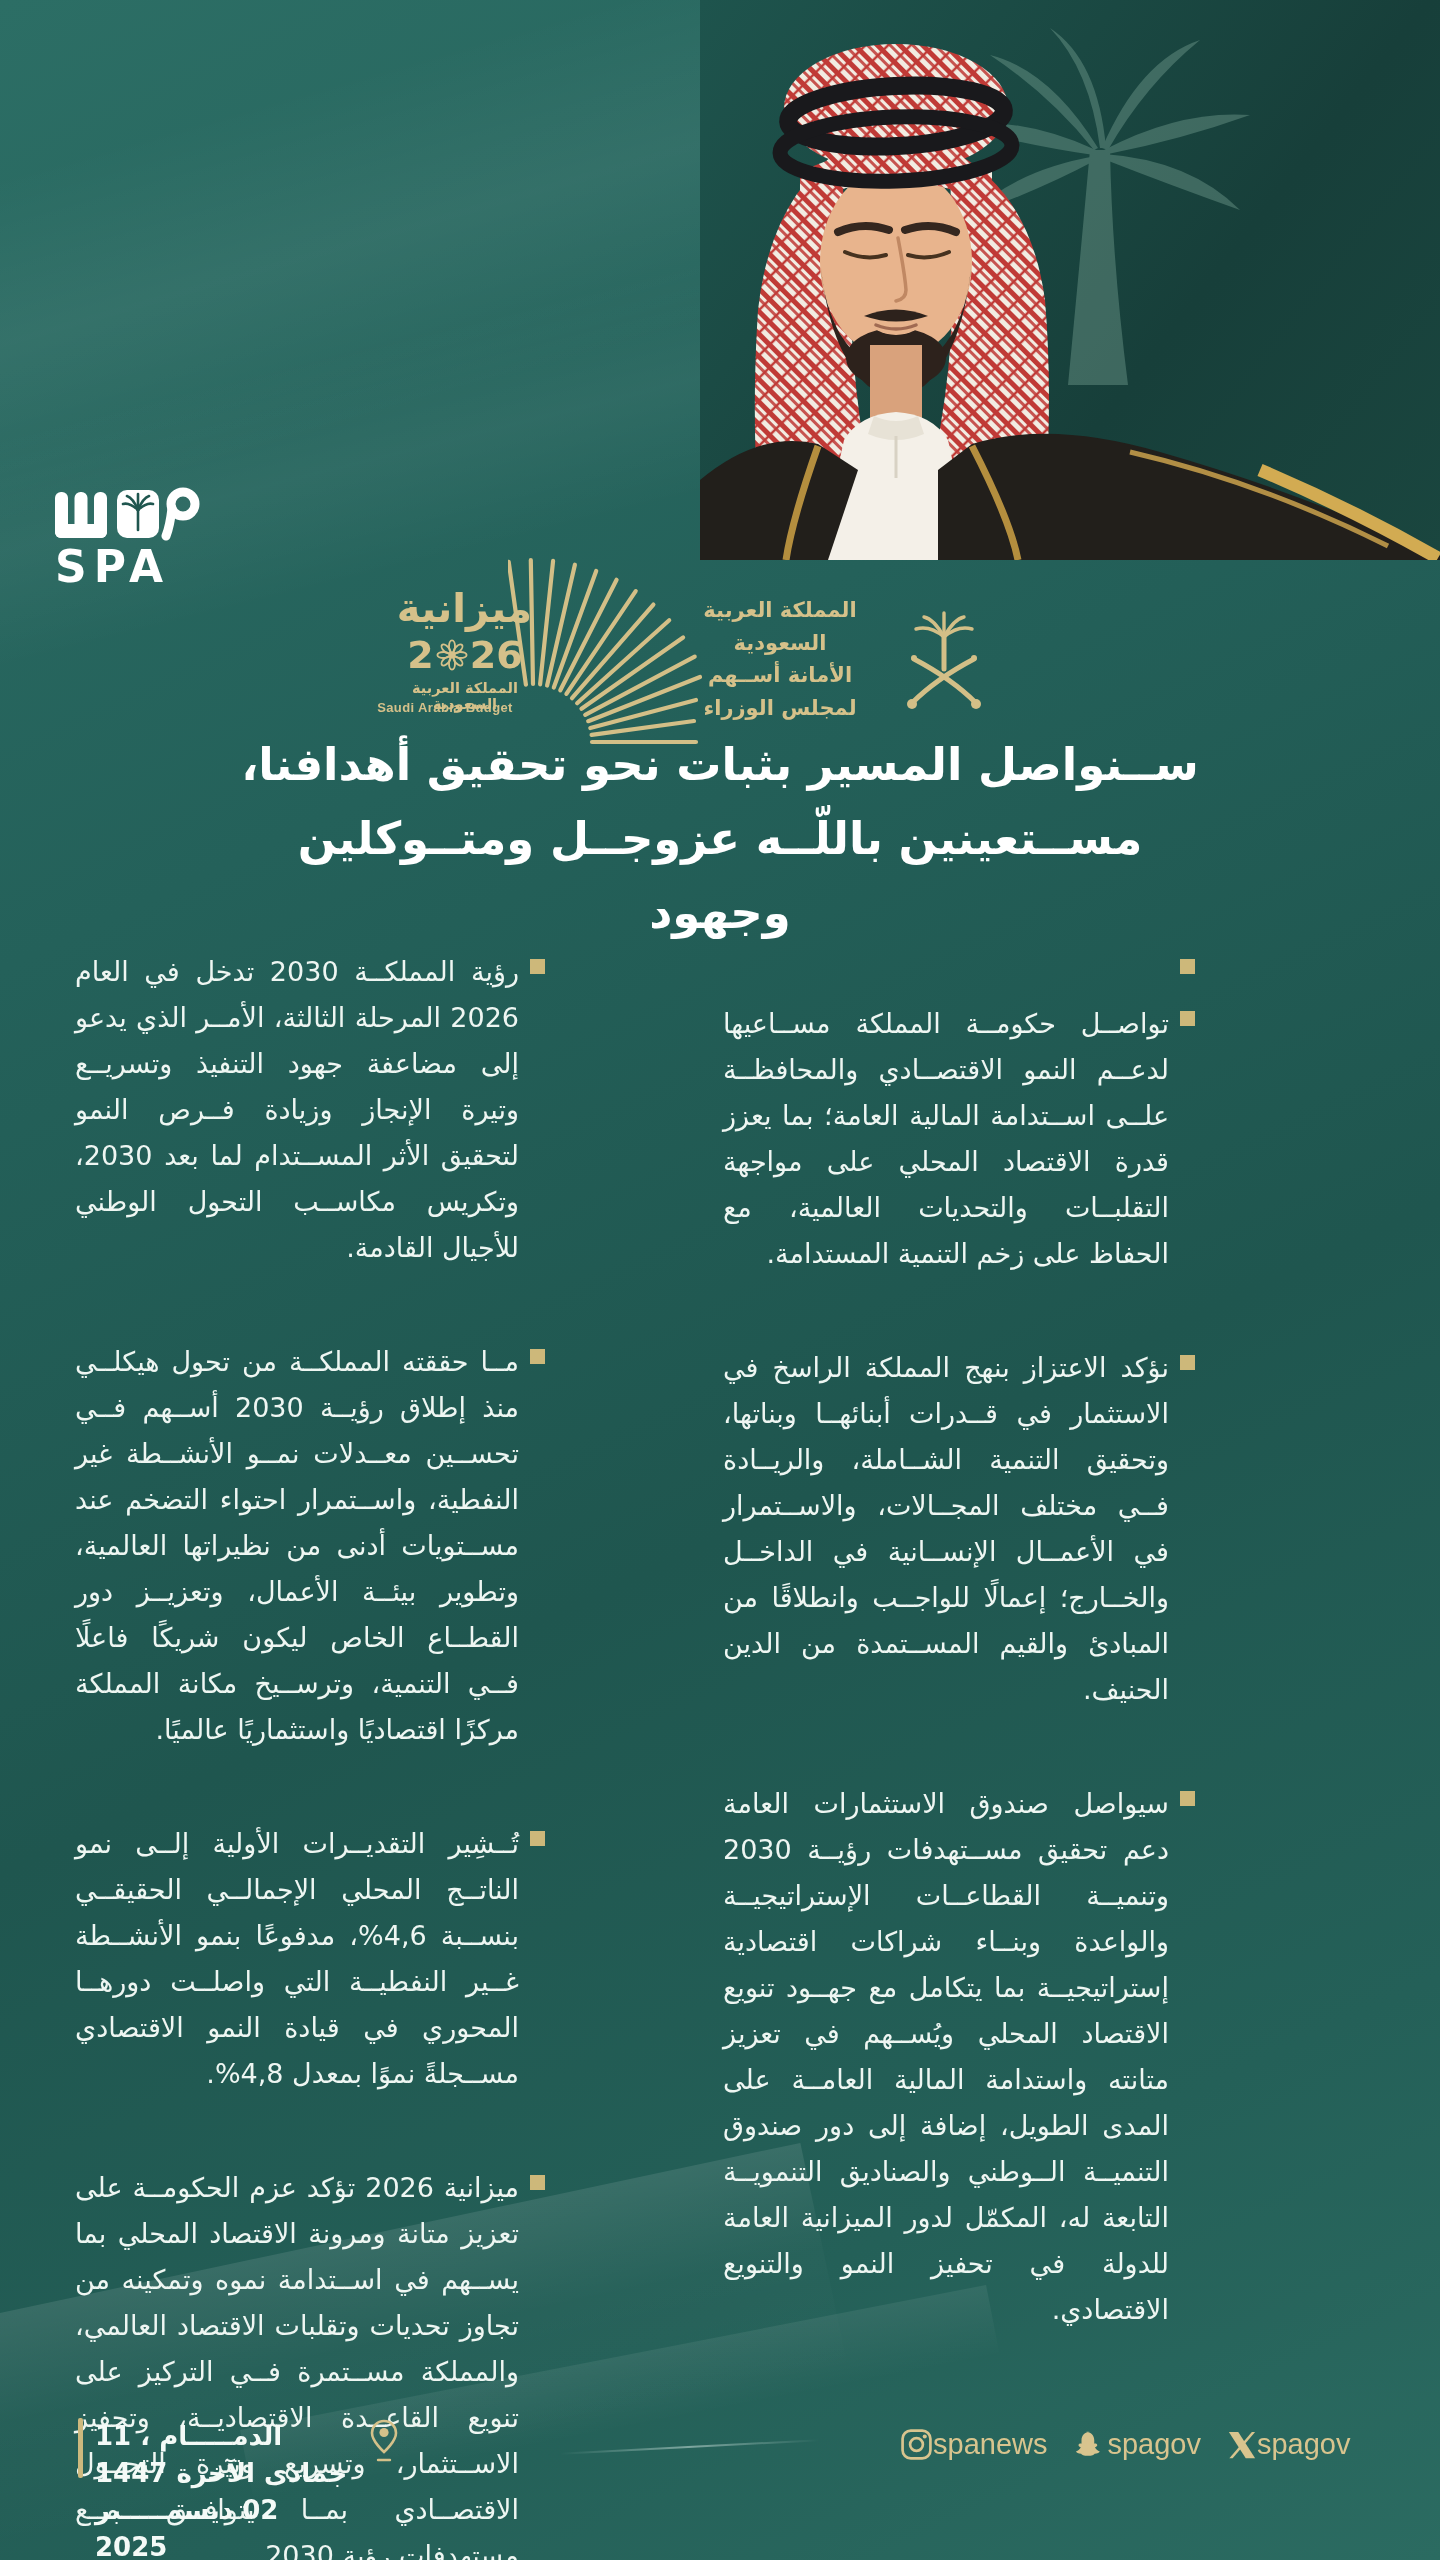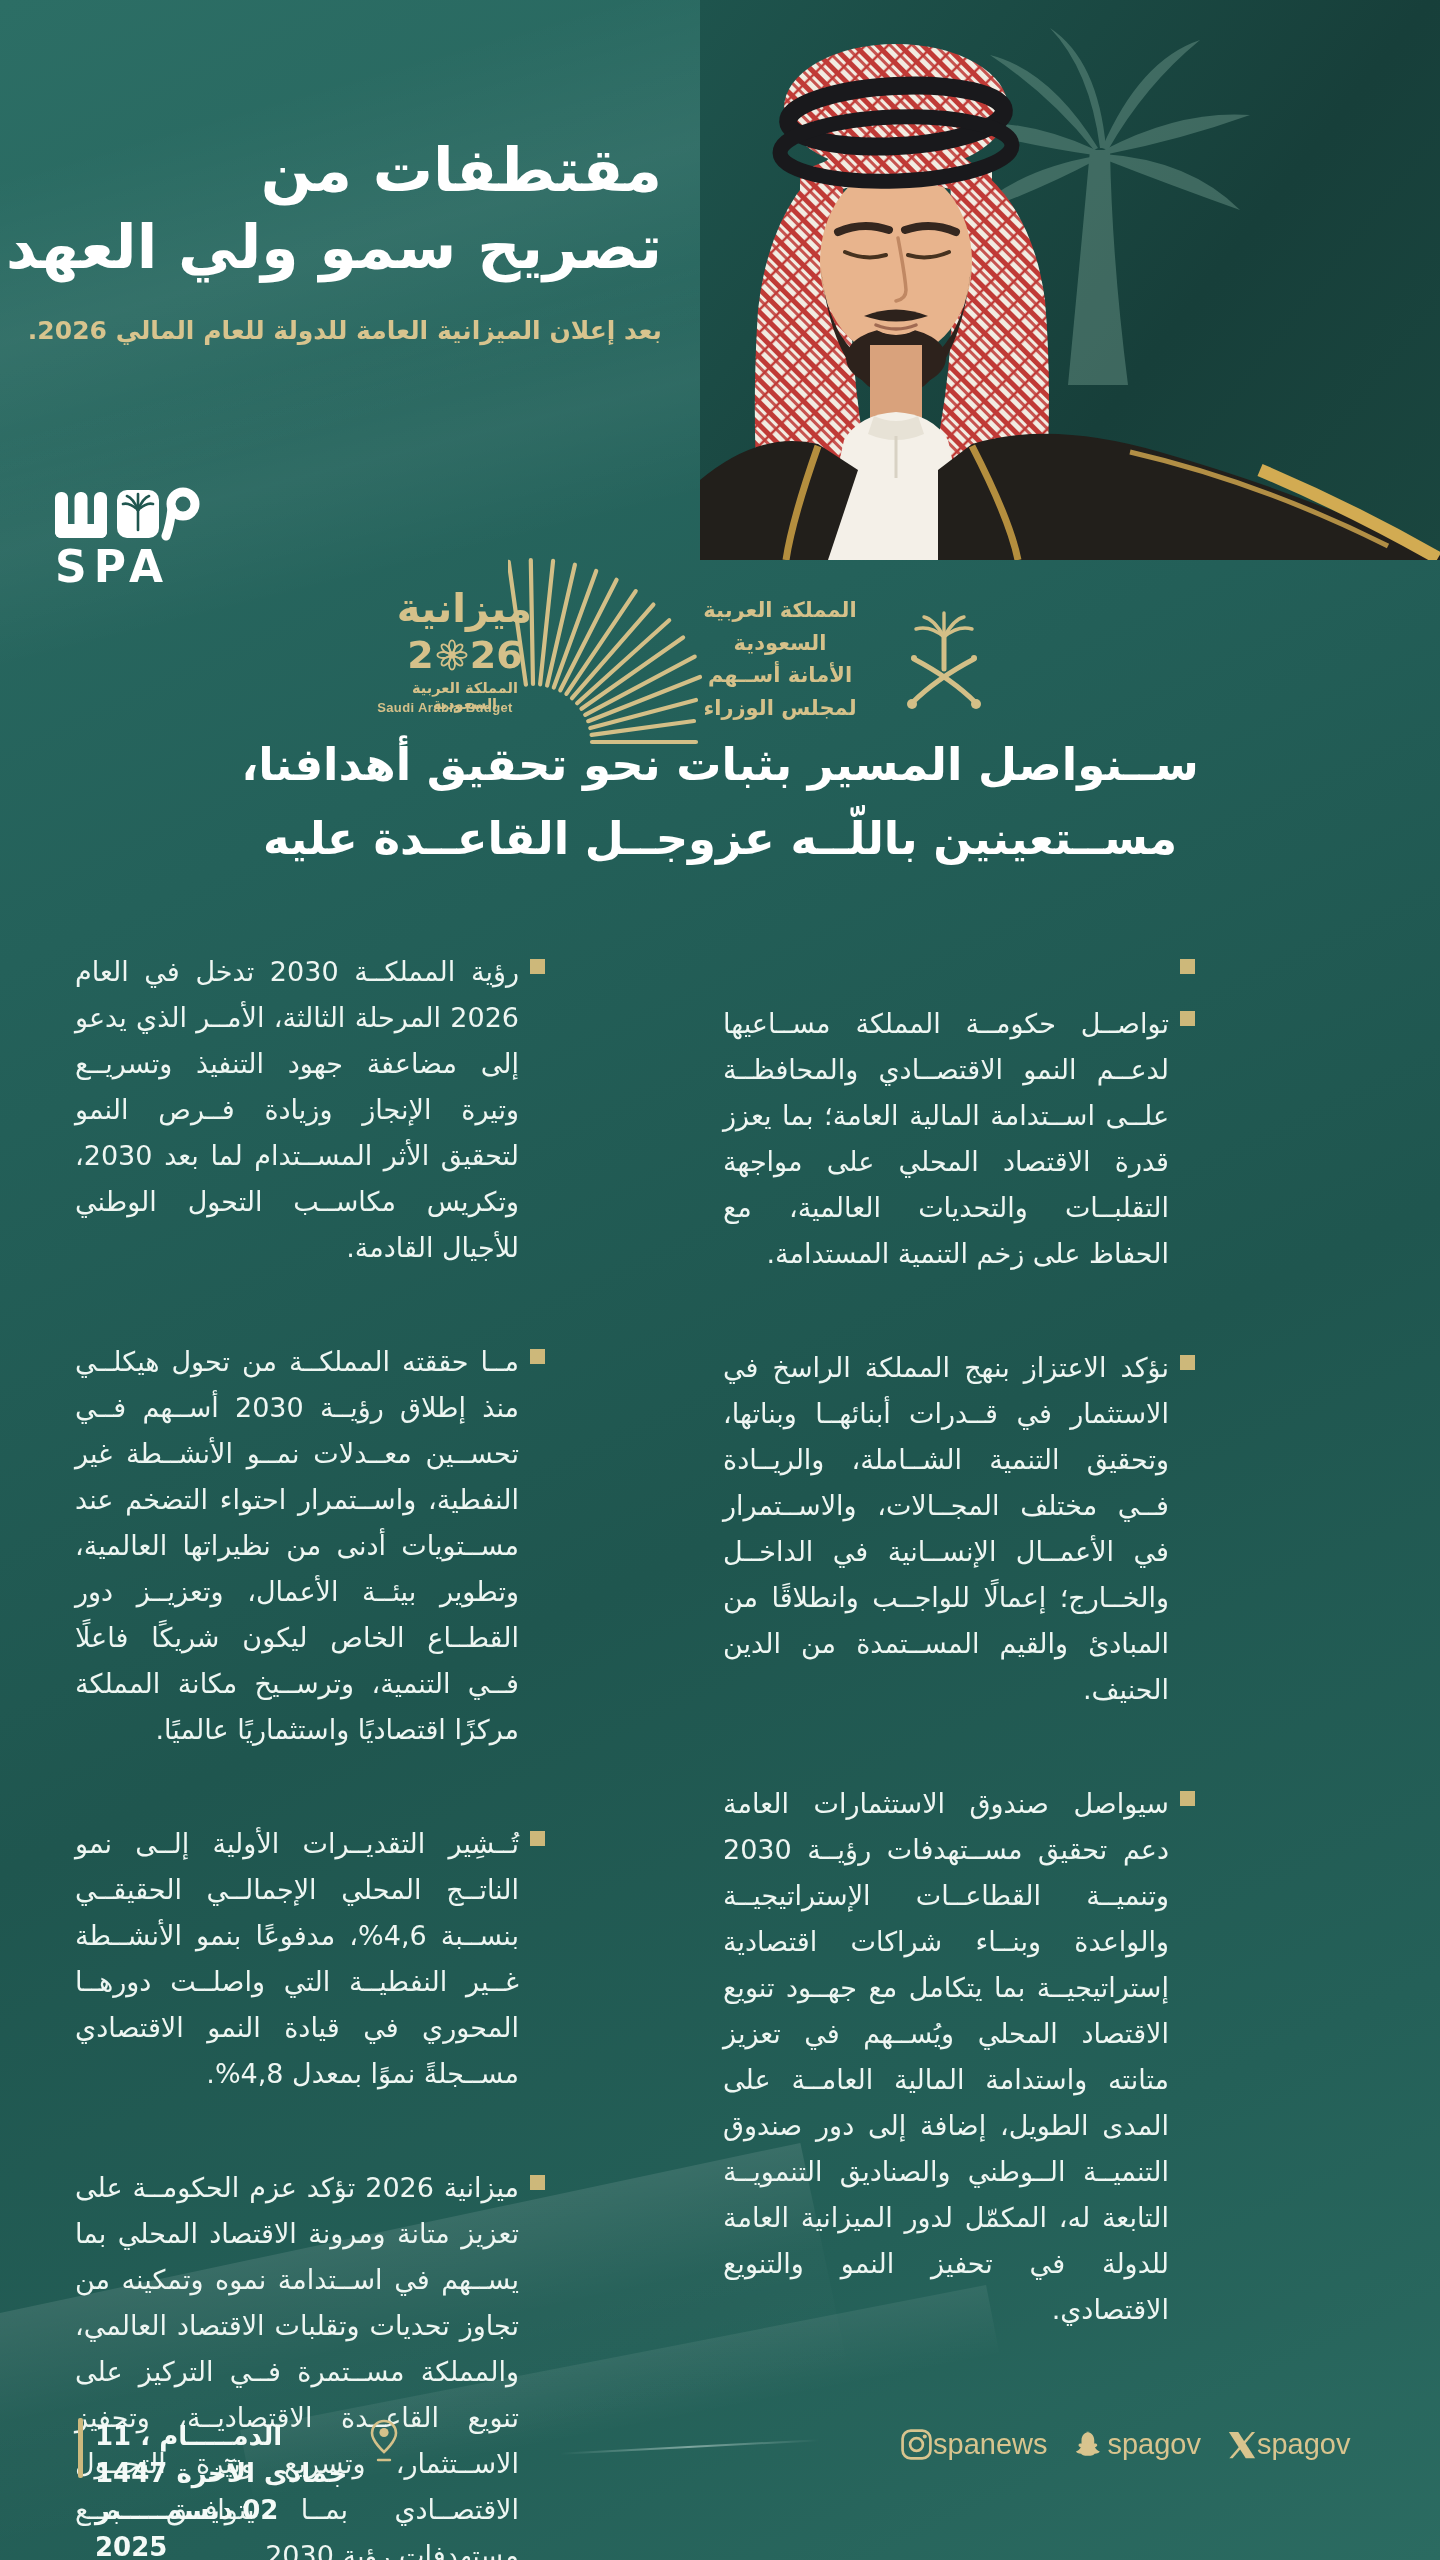--- a/index.html
+++ b/index.html
@@ -126,27 +126,20 @@
     <path d="M196,436 V478" stroke="#d8d2c4" stroke-width="3"></path>
 
     <path d="M0,560 V480 Q60,430 118,444 L158,470 128,560 Z" fill="#221f1b"></path>
     <path d="M238,470 L272,444 Q350,420 460,452 Q600,492 740,556 L740,560 L238,560 Z" fill="#221f1b"></path>
     <path d="M118,446 Q92,520 86,560" fill="none" stroke="#c49a42" stroke-width="7" opacity=".9"></path>
     <path d="M272,446 Q310,520 318,560" fill="none" stroke="#c49a42" stroke-width="7" opacity=".9"></path>
     <path d="M560,470 Q650,508 738,558" fill="none" stroke="#d2ab52" stroke-width="13"></path>
     <path d="M430,452 Q560,482 688,546" fill="none" stroke="#caa24c" stroke-width="5" opacity=".85"></path>
   </svg>
 
-  <div class="header">
-    <div class="title">
-      <div>مقتطفات من</div>
-      <div>تصريح سمو ولي العهد</div>
-    </div>
-    <div class="subtitle">بعد إعلان الميزانية العامة للدولة للعام المالي 2026.</div>
-  </div>
 
   <div class="spa">
     <svg width="146" height="56" viewBox="0 0 146 56">
       <g fill="#ffffff">
         <rect x="0" y="6" width="13" height="46" rx="6"></rect>
         <rect x="19.5" y="6" width="13" height="46" rx="6"></rect>
         <rect x="39" y="6" width="13" height="46" rx="6"></rect>
         <rect x="0" y="38" width="52" height="14" rx="6"></rect>
         <rect x="62" y="4" width="42" height="48" rx="10"></rect>
       </g>
@@ -224,21 +217,21 @@
         <circle cx="10" cy="97" r="5"></circle>
         <circle cx="74" cy="97" r="5"></circle>
         <circle cx="72" cy="51" r="3"></circle>
         <circle cx="12" cy="51" r="3"></circle>
       </g>
     </svg>
   </div>
 
   <div class="quote">
     <div>ســنواصل المسير بثبات نحو تحقيق أهدافنا،</div>
-    <div>مســتعينين باللّــه عزوجــل القاعــدة عليه</div>
+    <div>مســتعينين باللّــه عزوجــل ومتــوكلين وجهود</div>
   </div>
 
   <div class="columns">
     <div>
       <p class="para"><span class="bullet"></span></p>
       <p class="para"><span class="bullet"></span><span>تواصــل حكومــة المملكة مســاعيها لدعــم النمو الاقتصــادي والمحافظــة علــى اســتدامة المالية العامة؛ بما يعزز قدرة الاقتصاد المحلي على مواجهة التقلبــات والتحديات العالمية، مع الحفاظ على زخم التنمية المستدامة.</span></p>
       <p class="para"><span class="bullet"></span><span>نؤكد الاعتزاز بنهج المملكة الراسخ في الاستثمار في قــدرات أبنائهــا وبناتها، وتحقيق التنمية الشــاملة، والريــادة فــي مختلف المجــالات، والاســتمرار في الأعمــال الإنســانية في الداخــل والخــارج؛ إعمالًا للواجــب وانطلاقًا من المبادئ والقيم المســتمدة من الدين الحنيف.</span></p>
       <p class="para"><span class="bullet"></span><span>سيواصل صندوق الاستثمارات العامة دعم تحقيق مســتهدفات رؤيــة 2030 وتنميــة القطاعــات الإستراتيجيــة والواعدة وبنــاء شراكات اقتصادية إستراتيجيــة بما يتكامل مع جهــود تنويع الاقتصاد المحلي ويُســهم في تعزيز متانته واستدامة المالية العامــة على المدى الطويل، إضافة إلى دور صندوق التنميــة الــوطني والصناديق التنمويــة التابعة له، المكمّل لدور الميزانية العامة للدولة في تحفيز النمو والتنويع الاقتصادي.</span></p>
     </div>
     <div>

